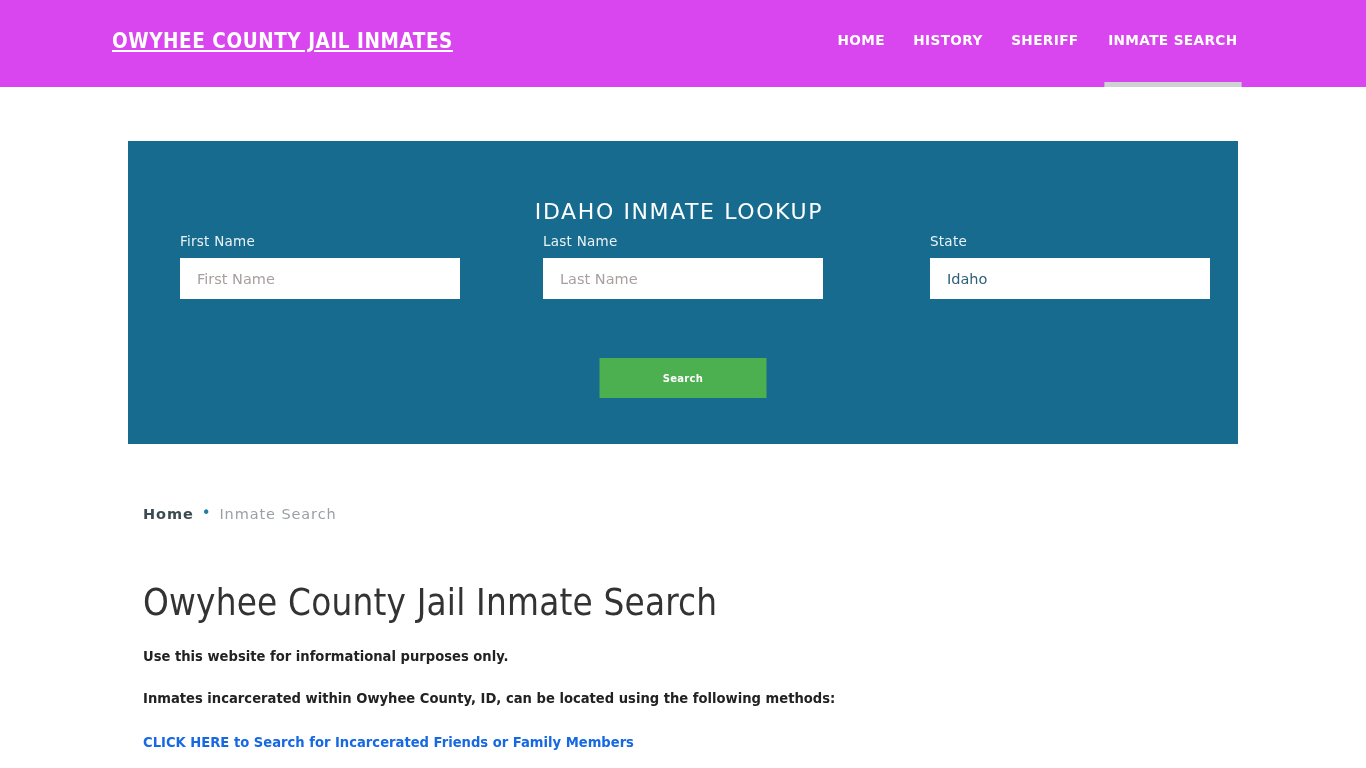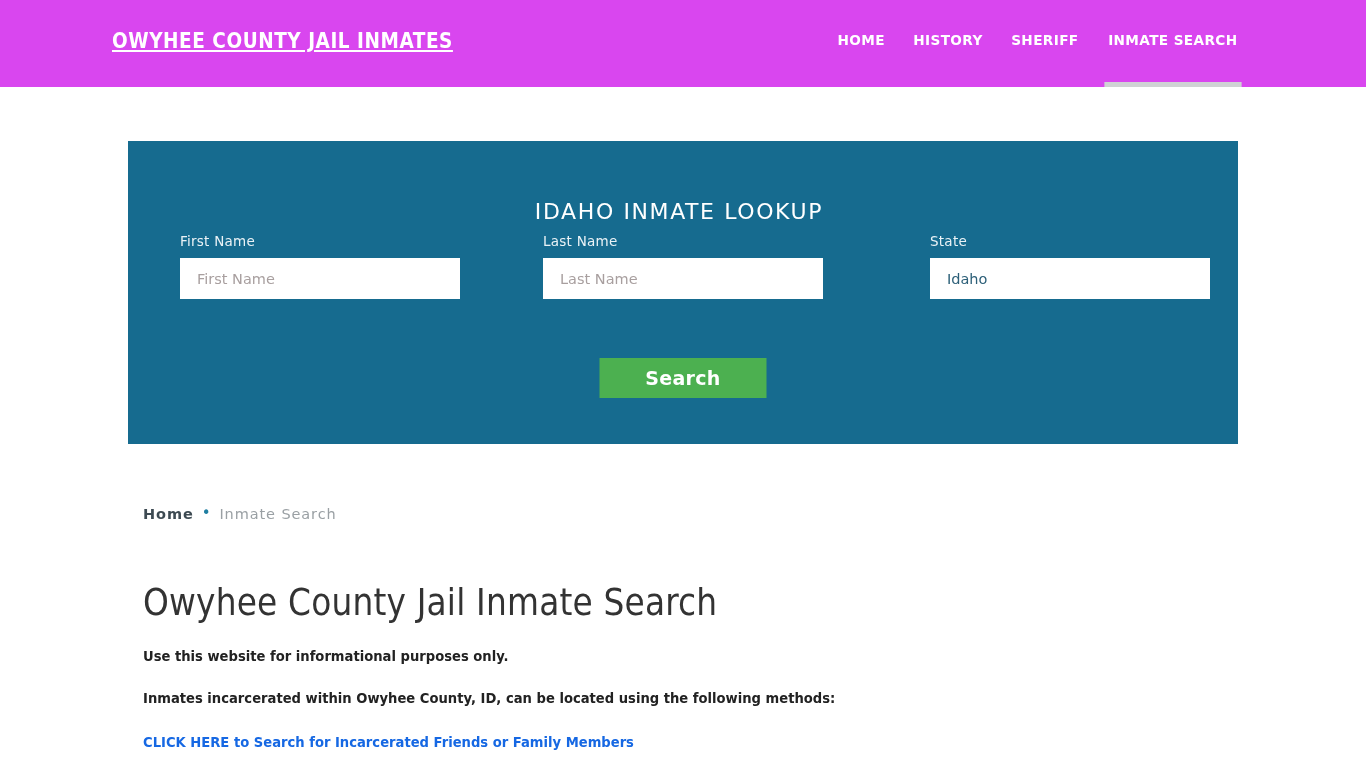--- a/index.html
+++ b/index.html
@@ -134,21 +134,21 @@
     position: absolute;
     left: 50%;
     transform: translateX(-50%);
     top: 217px;
     width: 167px;
     height: 40px;
     background: #4cb050;
     border: 0;
     color: #ffffff;
     font-family: "DejaVu Sans", sans-serif;
-    font-size: 19px;
+    font-size: 10px;
     font-weight: bold;
     letter-spacing: 0.3px;
     cursor: pointer;
   }
 
   
   .content {
     position: absolute;
     left: 143px;
     top: 505px;

